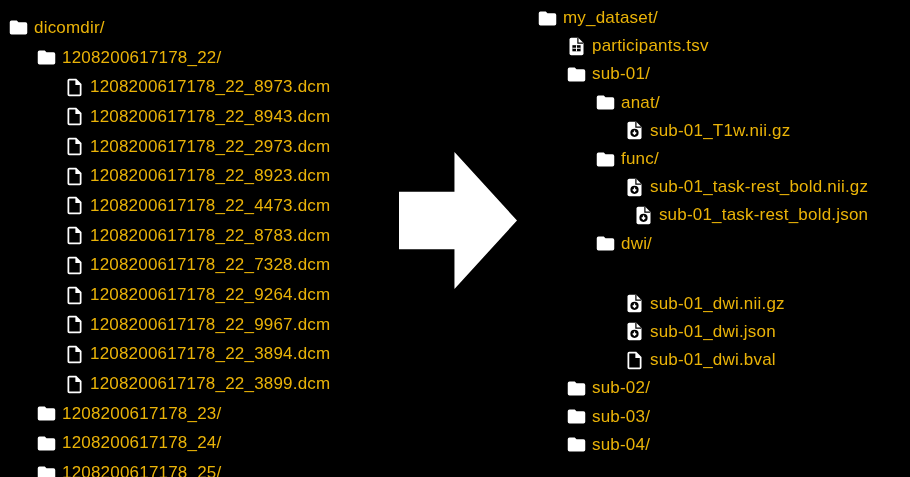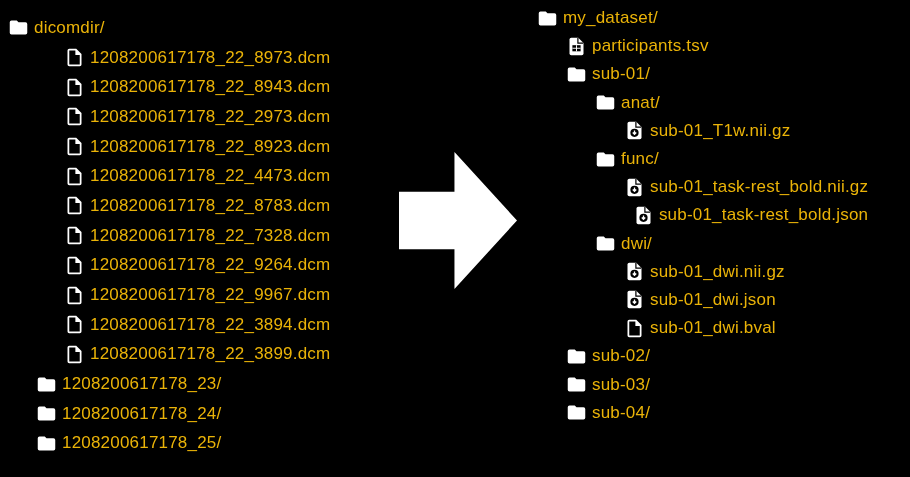--- a/index.html
+++ b/index.html
@@ -63,20 +63,28 @@
 <div class="canvas">
   <div class="tree left-tree" id="left-tree">
       <div class="tree-row" style="margin-left: 0px;">
         <span class="icon">
           <svg viewBox="0 0 24 24">
             <path d="M10 4H4a2 2 0 0 0-2 2v12a2 2 0 0 0 2 2h16a2 2 0 0 0 2-2V8a2 2 0 0 0-2-2h-8l-2-2z" fill="#ffffff"></path>
           </svg>
         </span>
         <span class="label">dicomdir/</span>
       </div>
+      <div class="tree-row" style="margin-left: 28px;">
+        <span class="icon">
+          <svg viewBox="0 0 24 24">
+            <path d="M10 4H4a2 2 0 0 0-2 2v12a2 2 0 0 0 2 2h16a2 2 0 0 0 2-2V8a2 2 0 0 0-2-2h-8l-2-2z" fill="#ffffff"></path>
+          </svg>
+        </span>
+        <span class="label">1208200617178_22/</span>
+      </div>
       <div class="tree-row" style="margin-left: 56px;">
         <span class="icon">
           <svg viewBox="0 0 24 24">
             <path d="M14 2H6a2 2 0 0 0-2 2v16a2 2 0 0 0 2 2h12a2 2 0 0 0 2-2V8l-6-6zm4 18H6V4h7v5h5v11z" fill="#ffffff"></path>
           </svg>
         </span>
         <span class="label">1208200617178_22_8973.dcm</span>
       </div>
       <div class="tree-row" style="margin-left: 56px;">
         <span class="icon">
@@ -262,21 +270,21 @@
         <span class="label">sub-01_task-rest_bold.json</span>
       </div>
       <div class="tree-row" style="margin-left: 58px;">
         <span class="icon">
           <svg viewBox="0 0 24 24">
             <path d="M10 4H4a2 2 0 0 0-2 2v12a2 2 0 0 0 2 2h16a2 2 0 0 0 2-2V8a2 2 0 0 0-2-2h-8l-2-2z" fill="#ffffff"></path>
           </svg>
         </span>
         <span class="label">dwi/</span>
       </div>
-      <div class="tree-row" style="margin-left: 87px;">
+      <div class="tree-row" style="margin-left: 87px; margin-top: 32px;">
         <span class="icon">
           <svg viewBox="0 0 24 24">
             <path d="M14 2H6a2 2 0 0 0-2 2v16a2 2 0 0 0 2 2h12a2 2 0 0 0 2-2V8l-6-6z" fill="#ffffff"></path>
             <path d="M13.6 2.4v5.8h6" fill="none" stroke="#000000" stroke-width="1.4"></path>
             <circle cx="12" cy="14.6" r="4.7" fill="#000000"></circle>
             <path d="M12 11.9v4.4m-2-2.1l2 2.1 2-2.1" fill="none" stroke="#ffffff" stroke-width="1.5"></path>
           </svg>
         </span>
         <span class="label">sub-01_dwi.nii.gz</span>
       </div>

